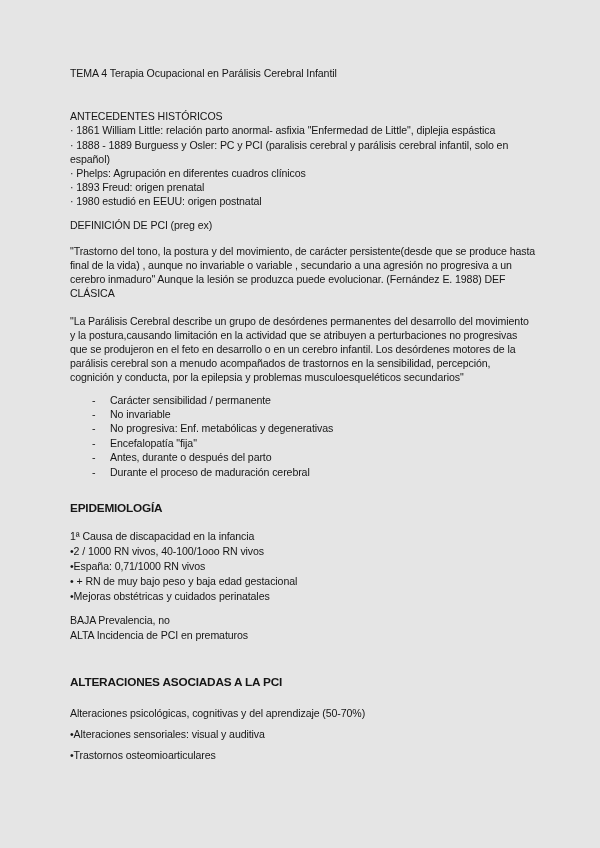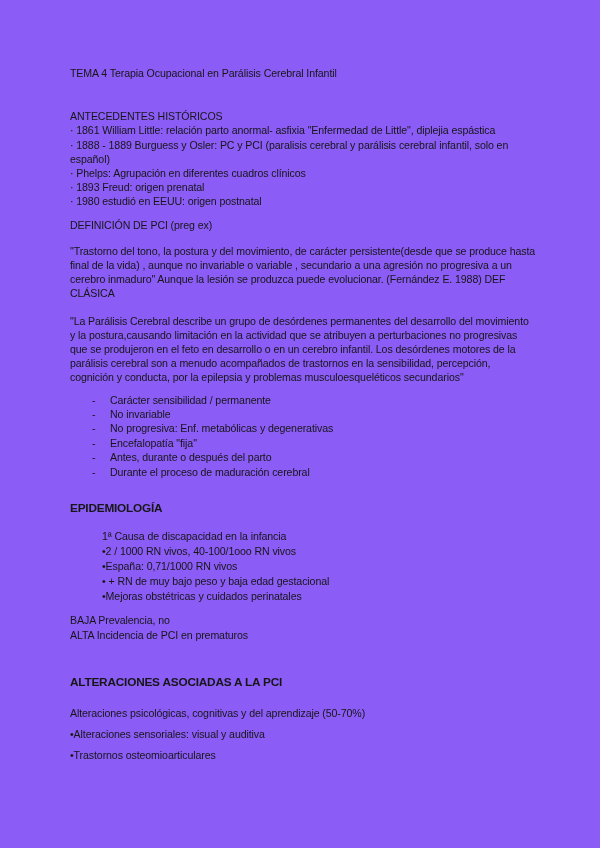--- a/index.html
+++ b/index.html
@@ -6,21 +6,21 @@
     margin: 0;
     padding: 0;
     background: #ffffff;
   }
   .page {
     position: relative;
     width: 600px;
     height: 848px;
     box-sizing: border-box;
     padding: 66px 64px 0 70px;
-    background: #8b5cf6;
+    background: #e5e5e5;
     color: #161616;
     font-family: "Liberation Sans", "DejaVu Sans", sans-serif;
     font-size: 10.6px;
     line-height: 14.2px;
     letter-spacing: -0.1px;
     overflow: hidden;
   }
   p { margin: 0; }
   .title { margin-bottom: 29px; }
   .plain-heading { margin: 0; }
@@ -38,21 +38,21 @@
     width: 18px;
     flex: 0 0 18px;
   }
   .bold-heading {
     font-weight: bold;
     font-size: 11.8px;
     line-height: 16px;
     letter-spacing: -0.2px;
   }
   .epi-heading { margin-top: 21px; }
-  .epi-block { margin-top: 13px; margin-left: 32px; }
+  .epi-block { margin-top: 13px; }
   .epi-line { line-height: 15px; }
   .prev-block { margin-top: 9px; }
   .alt-heading { margin-top: 31px; }
   .alt-block { margin-top: 13px; }
   .alt-line { line-height: 21px; }
 </style>
 </head>
 <body>
 
 <div class="page">

